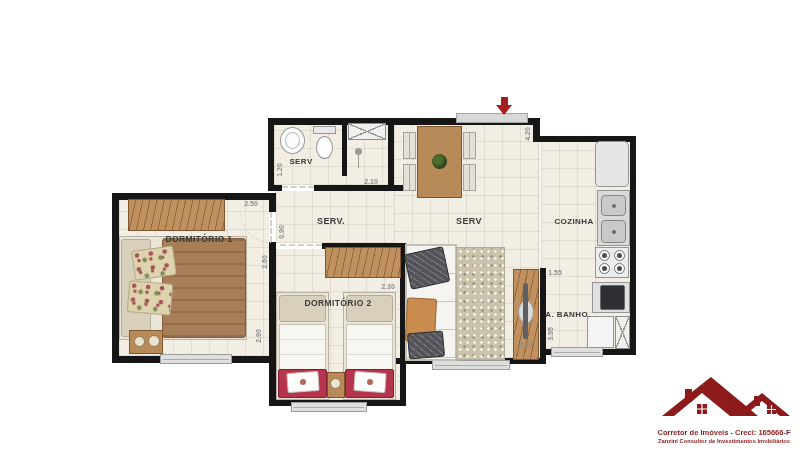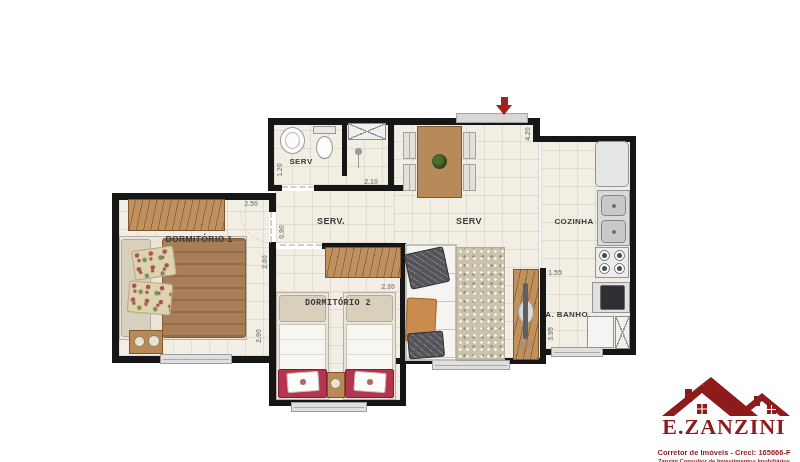--- a/index.html
+++ b/index.html
@@ -197,21 +197,21 @@
   <div class="appliance" style="left:592px;top:282px;width:38px;height:31px;background:#e0e0e0;"></div>
   <div class="washdoor" style="left:600px;top:285px;width:25px;height:25px;"></div>
   <div class="appliance" style="left:587px;top:316px;width:27px;height:32px;background:#f4f4f4;"></div>
   <div class="xbox" style="left:615px;top:316px;width:15px;height:33px;"></div>
 
   <div class="roomlabel" style="left:301px;top:161px;font-size:8px;">SERV</div>
   <div class="roomlabel" style="left:331px;top:221px;">SERV.</div>
   <div class="roomlabel" style="left:469px;top:221px;">SERV</div>
   <div class="roomlabel" style="left:574px;top:221px;font-size:8px;">COZINHA</div>
   <div class="roomlabel" style="left:199px;top:239px;font-size:8.5px;">DORMITÓRIO 1</div>
-  <div class="roomlabel" style="left:338px;top:303px;font-size:8.5px;font-family:Liberation Mono, monospace;">DORMITÓRIO 2</div>
+  <div class="roomlabel" style="left:338px;top:303px;font-size:8.5px;">DORMITÓRIO 2</div>
   <div class="roomlabel" style="left:568px;top:314px;font-size:8px;">A. BANHO.</div>
 
   <div class="meas v" style="left:279px;top:170px;">1.20</div>
   <div class="meas" style="left:251px;top:203px;">2.50</div>
   <div class="meas" style="left:371px;top:181px;">2.10</div>
   <div class="meas v" style="left:527px;top:134px;">4.20</div>
   <div class="meas v" style="left:281px;top:232px;">0.90</div>
   <div class="meas v" style="left:264px;top:262px;">2.60</div>
   <div class="meas" style="left:388px;top:286px;">2.30</div>
   <div class="meas v" style="left:258px;top:336px;">2.90</div>
@@ -228,18 +228,17 @@
         <path d="M76 44 L104 21 L132 44 L122 44 L104 29 L86 44 Z"></path>
         <rect x="96" y="24" width="6" height="10"></rect>
       </g>
       <g>
         <rect x="39" y="32" width="10" height="10" fill="#8d1b1b"></rect>
         <path d="M39 37 h10 M44 32 v10" stroke="#ffffff" stroke-width="1.2"></path>
         <rect x="109" y="33" width="9" height="9" fill="#8d1b1b"></rect>
         <path d="M109 37.5 h9 M113.5 33 v9" stroke="#ffffff" stroke-width="1.1"></path>
       </g>
     </svg>
-    <div class="logo-name">E.ZANZINI</div>
     <div class="logo-tag">Corretor de Imóveis - Creci: 165666-F</div>
     <div class="logo-sub">Zanzini Consultor de Investimentos Imobiliários</div>
   </div>
 
 </div>
 
 </body></html>

